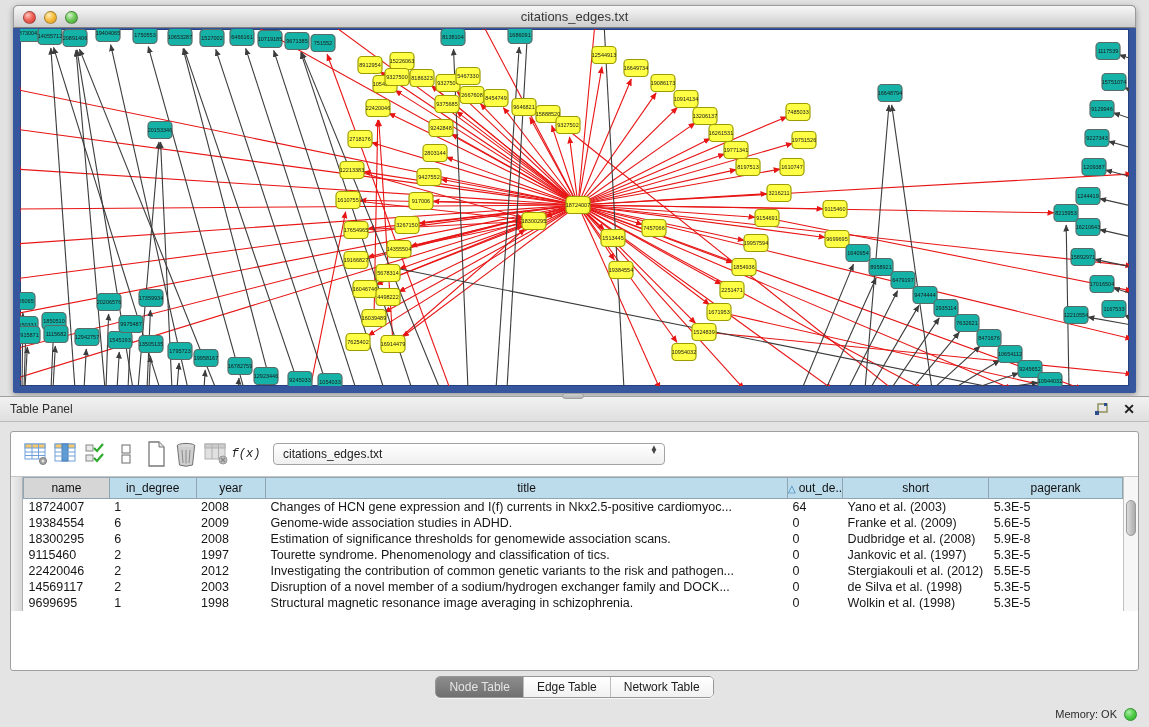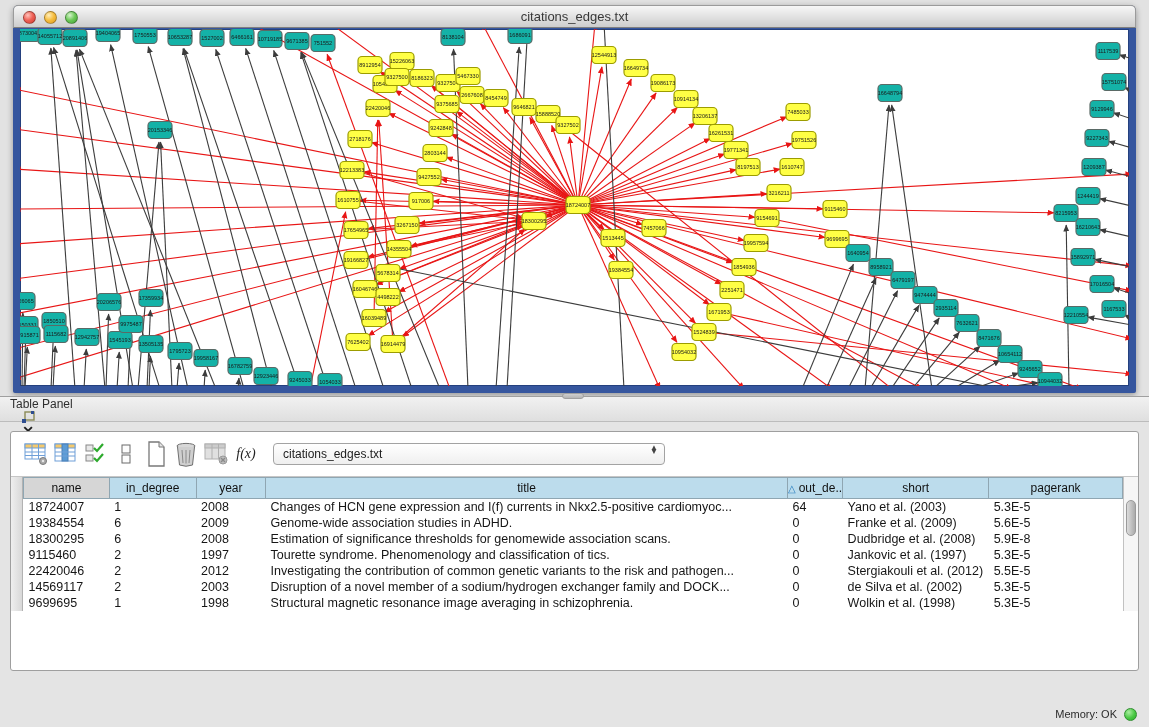--- a/index.html
+++ b/index.html
@@ -33,36 +33,36 @@
     box-shadow:inset 0 0 0 1px #24407e;
   }
   .canvas-frame svg { display:block; }
   svg text.nl { font-family:"Liberation Sans", sans-serif; font-size:5.5px; }
   
   .table-panel {
     position:absolute; left:0; top:396px; width:1149px; bottom:0;
     background:#e4e4e4; border-top:1px solid #9f9f9f;
   }
   .panel-header {
-    height:25px; display:flex; align-items:flex-start; padding:0 10px;
+    height:25px; display:flex; align-items:center; padding:0 10px;
     background:linear-gradient(#f1f1f1,#dfdfdf); border-bottom:1px solid #bcbcbc;
-    font-size:12px; color:#2e2e2e;flex-direction:column;
+    font-size:12px; color:#2e2e2e;
   }
   .panel-header .spacer { flex:1; }
   .ph-icon { width:20px; height:18px; display:flex; align-items:center; justify-content:center; margin-left:8px; cursor:default; }
   .x-glyph { font-size:14px; font-weight:bold; color:#1c1c1c; line-height:1; }
   .resize-handle { position:absolute; left:562px; top:-4px; width:22px; height:6px;
     background:linear-gradient(#cfcfcf,#b5b5b5); border-radius:3px; border:1px solid #a0a0a0; }
   .inner-panel {
     position:absolute; left:10px; top:34px; right:10px; height:240px;
     background:#fff; border:1px solid #9f9f9f; border-radius:3px;
   }
   .toolbar { height:44px; display:flex; align-items:center; padding:0 10px; }
   .tbtn { width:30px; height:30px; display:flex; align-items:center; justify-content:center; border-radius:4px; }
-  .fx { font-family:Liberation Serif, serif; font-style:italic; font-size:14px; color:#222; }
+  .fx { font-family:Liberation Mono, monospace; font-style:italic; font-size:12px; color:#222; }
   .combo {
     margin-left:12px; width:392px; height:22px;
     border:1px solid #a3a3a3; border-radius:4px;
     background:linear-gradient(#ffffff,#efefef);
     display:flex; align-items:center; font-size:12px; color:#1d1d1d;
     padding-left:9px; position:relative;
   }
   .combo .stepper { position:absolute; right:6px; top:2px; display:flex; flex-direction:column; line-height:0.55; color:#444; font-size:8px; }
   
   .tablewrap { position:relative; border-top:1px solid #c6c6c6; }
@@ -888,38 +888,45 @@
               <td>0</td>
               <td>Stergiakouli et al. (2012)</td>
               <td>5.5E-5</td>
             </tr>
             <tr>
               <td>14569117</td>
               <td>2</td>
               <td>2003</td>
               <td>Disruption of a novel member of a sodium/hydrogen exchanger family and DOCK...</td>
               <td>0</td>
-              <td>de Silva et al. (2002)</td>
+              <td>de Silva et al. (1998)</td>
               <td>5.3E-5</td>
             </tr>
             <tr>
               <td>9699695</td>
               <td>1</td>
               <td>1998</td>
               <td>Structural magnetic resonance image averaging in schizophrenia.</td>
               <td>0</td>
               <td>Wolkin et al. (1998)</td>
               <td>5.3E-5</td>
             </tr>
           </tbody>
       </table>
       <div class="vscroll">
         <div class="vthumb"></div>
       </div>
     </div>
   </div>
 
+  <div class="tabsrow">
+    <div class="seg" id="tabseg">
+        <div class="segbtn sel">Node Table</div>
+        <div class="segbtn">Edge Table</div>
+        <div class="segbtn">Network Table</div>
+      </div>
+  </div>
 
   <div class="statusbar">
     <span>Memory: OK</span>
     <span class="memdot"></span>
   </div>
 </div>
 
 </body></html>

